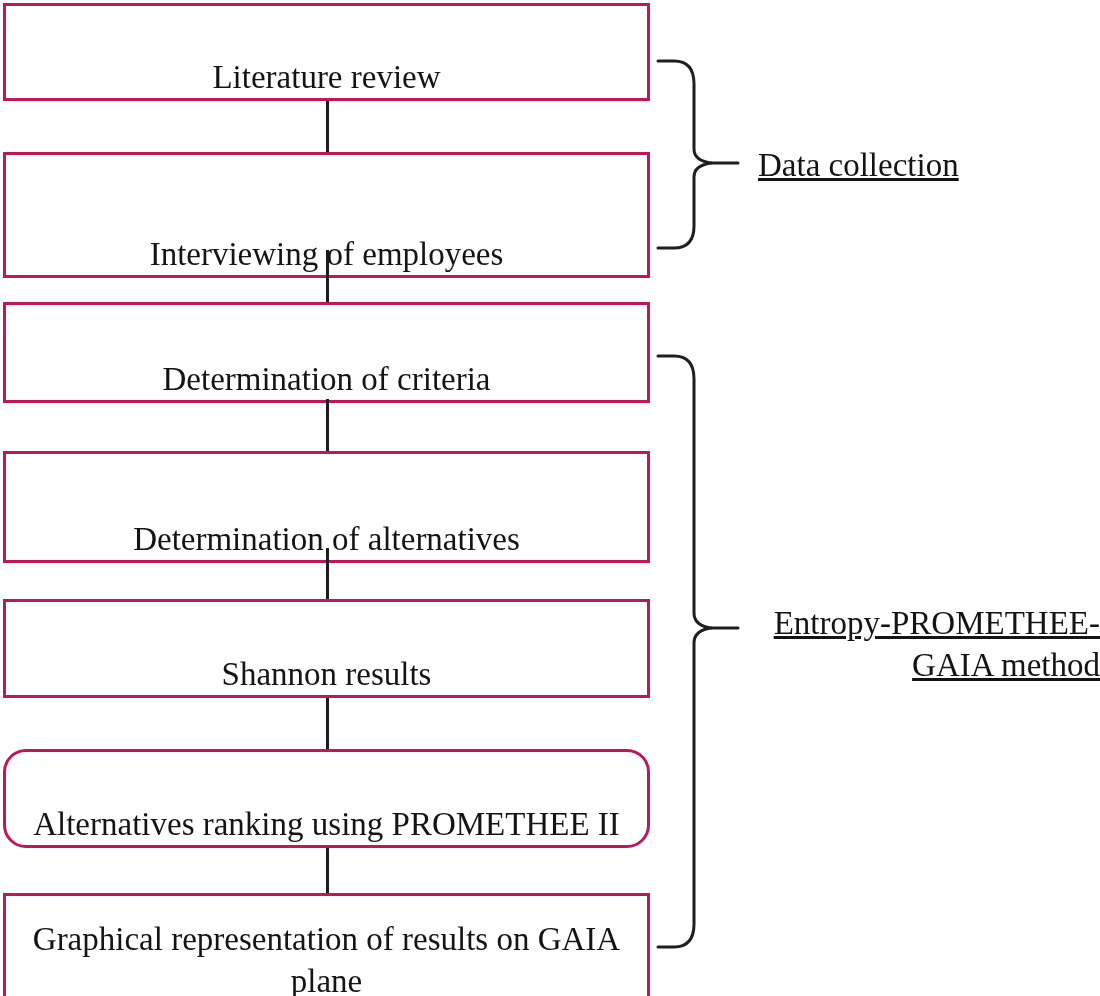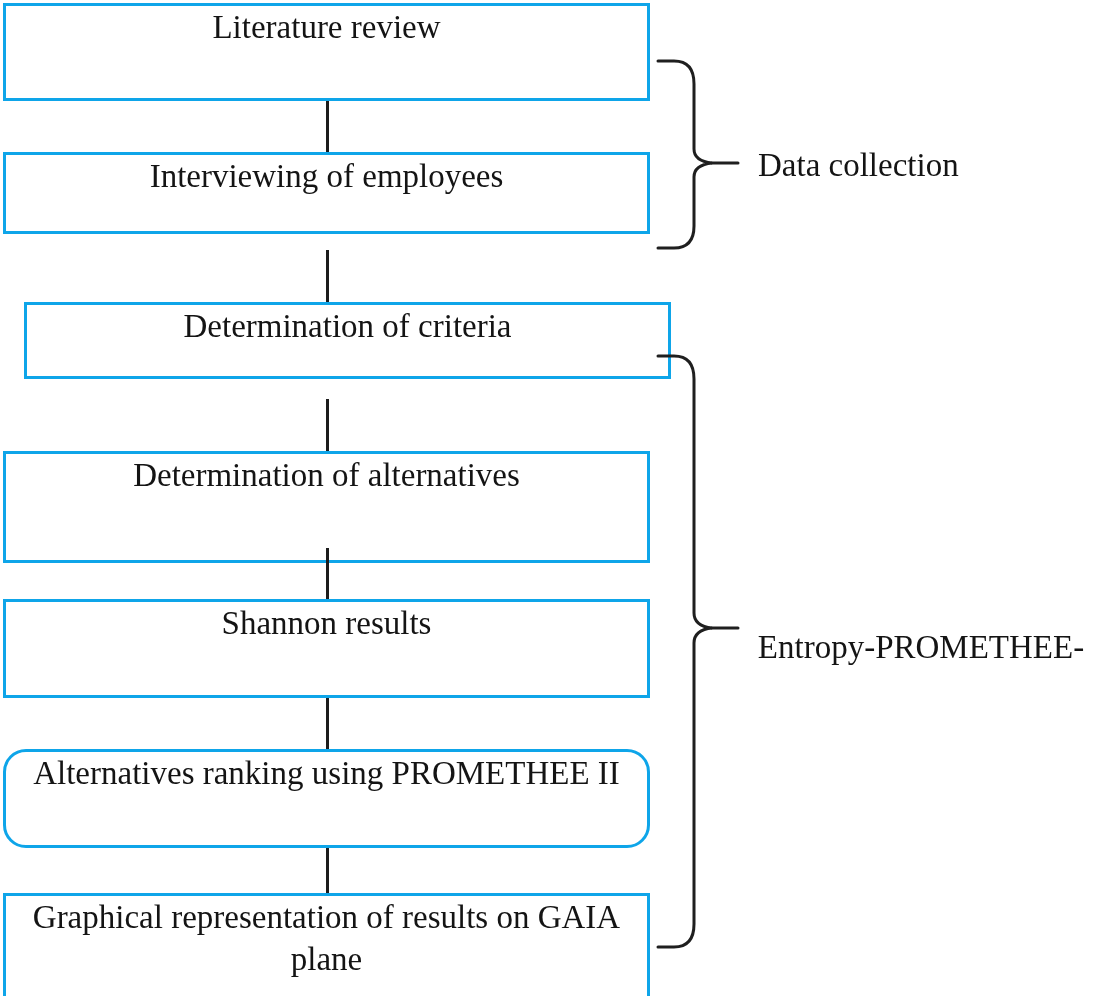--- a/index.html
+++ b/index.html
@@ -14,37 +14,37 @@
     background: #ffffff;
     font-family: "Liberation Serif", "DejaVu Serif", serif;
     color: #141414;
     overflow: hidden;
   }
   .flow-box {
     position: absolute;
     left: 3px;
     width: 647px;
     box-sizing: border-box;
-    border: 3px solid #0ea5e9;
+    border: 3px solid #be185d;
     background: #ffffff;
     display: flex;
     flex-direction: column;
-    justify-content: flex-start;
+    justify-content: flex-end;
     align-items: center;
     text-align: center;
     font-size: 33px;
     line-height: 42px;
   }
   .flow-box .box-line {
     display: block;
     white-space: nowrap;
   }
   .box1 { top: 3px;   height: 98px; }
-  .box2 { top: 152px; height: 82px; }
-  .box3 { top: 302px; height: 77px; margin-left: 21px; }
+  .box2 { top: 152px; height: 126px; }
+  .box3 { top: 302px; height: 101px; }
   .box4 { top: 451px; height: 112px; }
   .box5 { top: 599px; height: 99px; }
   .box6 { top: 749px; height: 99px; border-radius: 23px; }
   .box7 { top: 893px; height: 112px; }
   .connector {
     position: absolute;
     left: 326px;
     width: 2.5px;
     background: #1c1c1c;
   }
@@ -65,32 +65,32 @@
     fill: none;
     stroke: #1f1f1f;
     stroke-width: 3;
     stroke-linecap: round;
   }
   .group-label {
     position: absolute;
     font-size: 33px;
     line-height: 42px;
     color: #141414;
+    text-decoration: underline;
   }
   #label-data-collection {
     left: 758px;
     top: 144px;
     white-space: nowrap;
   }
   #label-entropy-method {
     left: 742px;
     top: 602px;
     width: 358px;
-    text-align: center;
-    margin-top: 24px;
+    text-align: right;
   }
   .group-label .label-line { display: block; }
 </style>
 </head>
 <body>
 
 <div id="canvas">
 
   <div class="flow-box box1">
     <span class="box-line">Literature review</span>
@@ -140,15 +140,16 @@
              Q 694 630 694 643 L 694 924 Q 694 947 674 947 L 658 947"></path>
     <path d="M 712 628 L 738 628"></path>
   </svg>
 
   <div class="group-label" id="label-data-collection">
     <span class="label-line">Data collection</span>
   </div>
 
   <div class="group-label" id="label-entropy-method">
     <span class="label-line">Entropy-PROMETHEE-</span>
+    <span class="label-line">GAIA method</span>
   </div>
 
 </div>
 
 </body></html>

